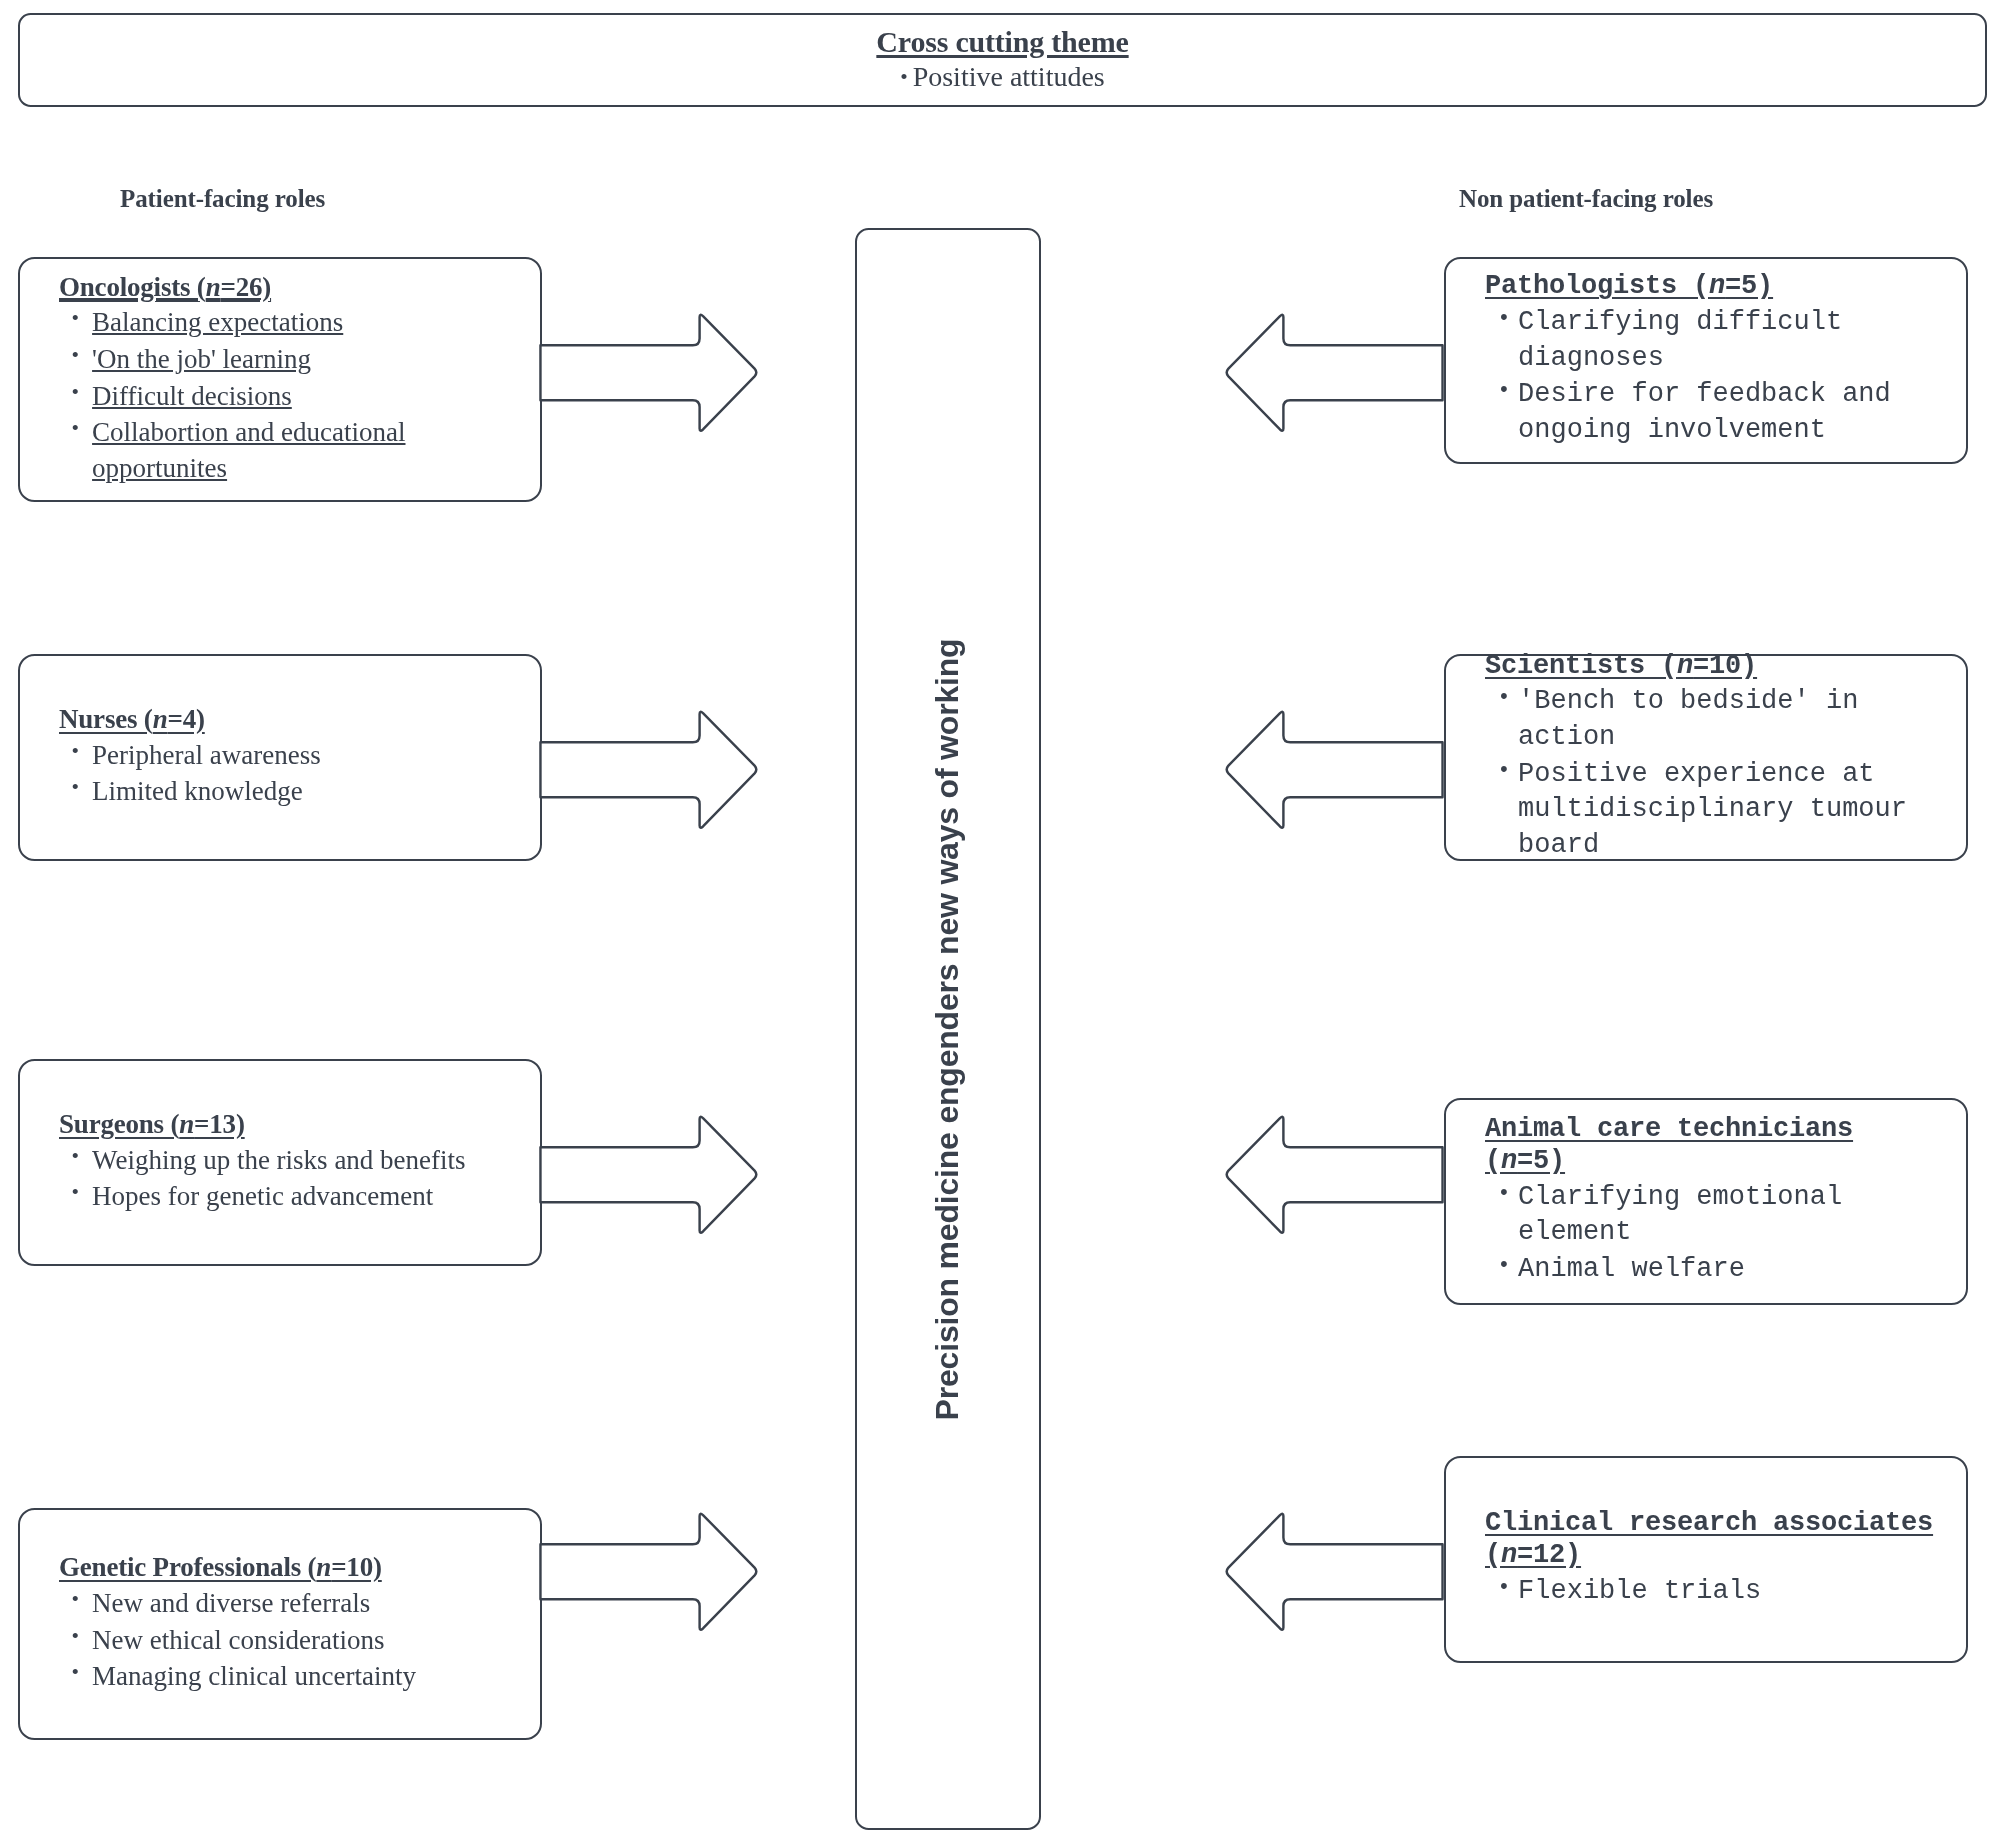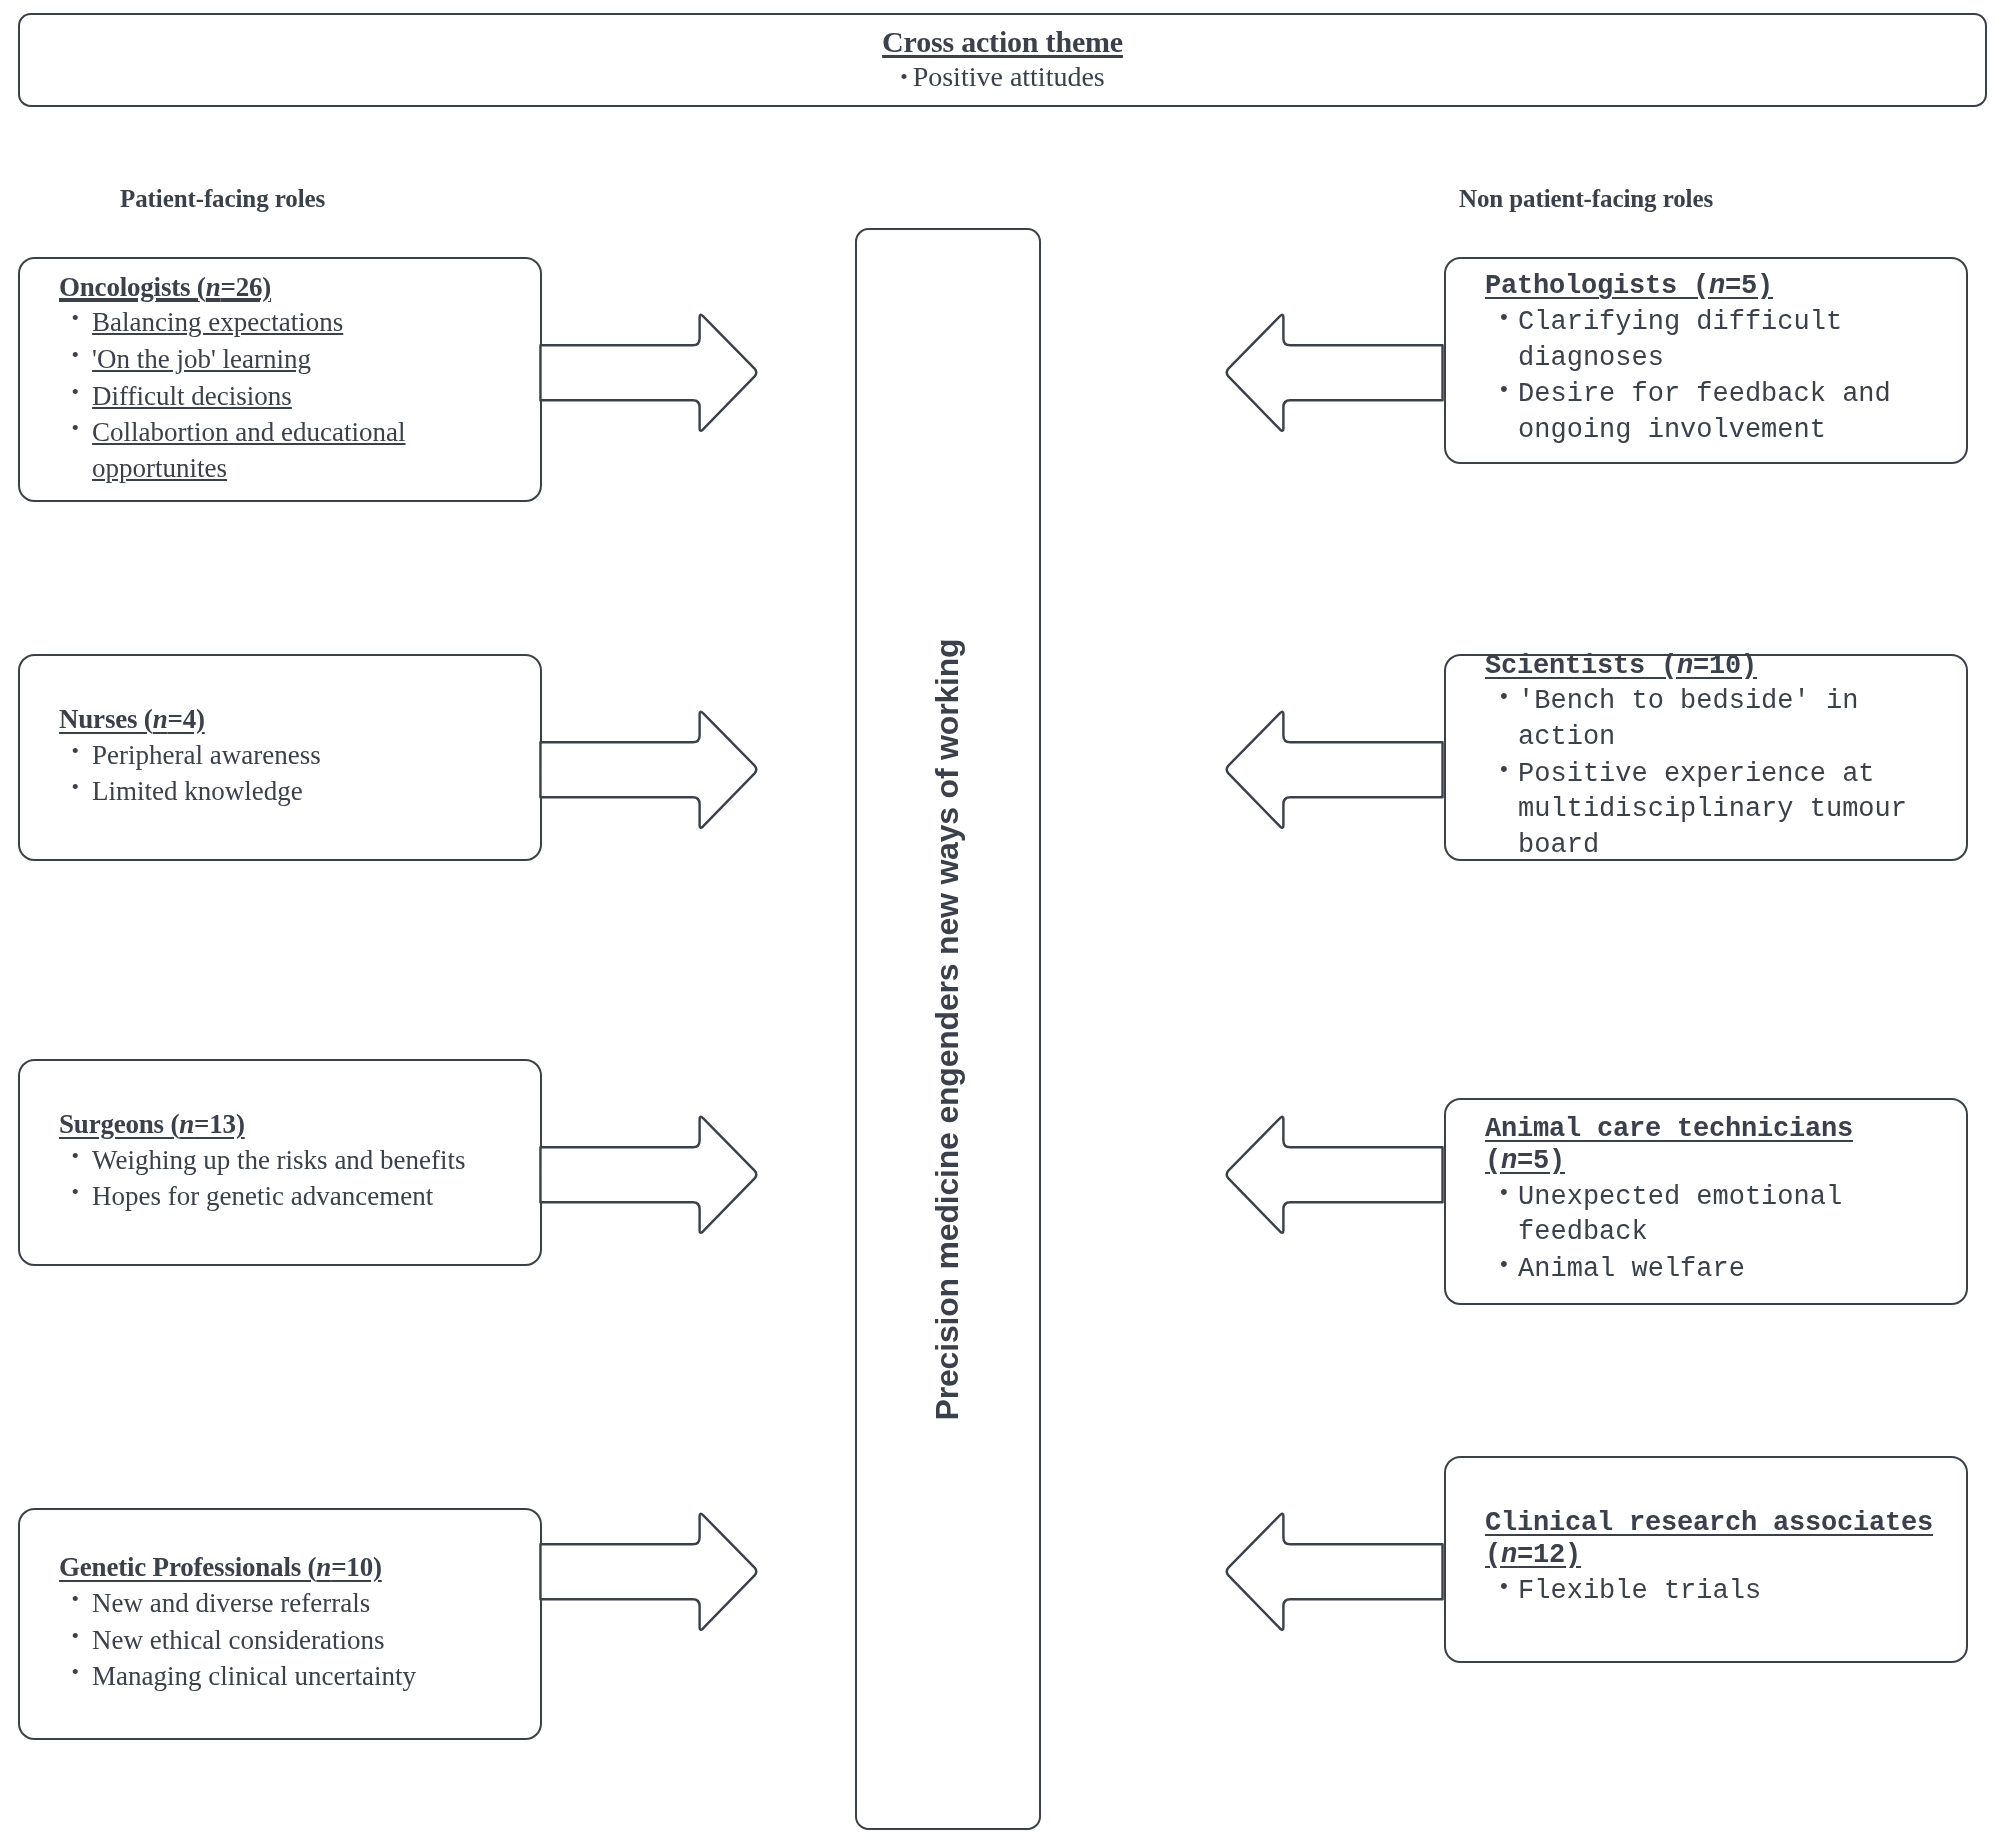--- a/index.html
+++ b/index.html
@@ -150,21 +150,21 @@
     stroke-width: 5;
     stroke-linejoin: round;
   }
 </style>
 </head>
 <body>
 
 <div id="canvas">
 
   <div class="rbox" id="cross-cutting-box">
-    <div class="cc-title">Cross action theme</div>
+    <div class="cc-title">Cross cutting theme</div>
     <div class="cc-bullet-row">
       <span class="dot">•</span><span>Positive attitudes</span>
     </div>
   </div>
 
   <div class="col-heading" id="heading-left">Patient-facing roles</div>
   <div class="col-heading" id="heading-right">Non patient-facing roles</div>
 
   <div class="rbox role-box left" id="box-oncologists">
     <div class="role-inner">
@@ -226,21 +226,21 @@
         <li>'Bench to bedside' in action</li>
         <li>Positive experience at multidisciplinary tumour board</li>
       </ul>
     </div>
   </div>
 
   <div class="rbox role-box right" id="box-animalcare">
     <div class="role-inner">
       <div class="role-title"><span>Animal care technicians (</span><i>n</i><span>=5)</span></div>
       <ul class="role-list">
-        <li>Unexpected emotional feedback</li>
+        <li>Clarifying emotional element</li>
         <li>Animal welfare</li>
       </ul>
     </div>
   </div>
 
   <div class="rbox role-box right" id="box-clinicalres">
     <div class="role-inner">
       <div class="role-title"><span>Clinical research associates (</span><i>n</i><span>=12)</span></div>
       <ul class="role-list">
         <li>Flexible trials</li>

